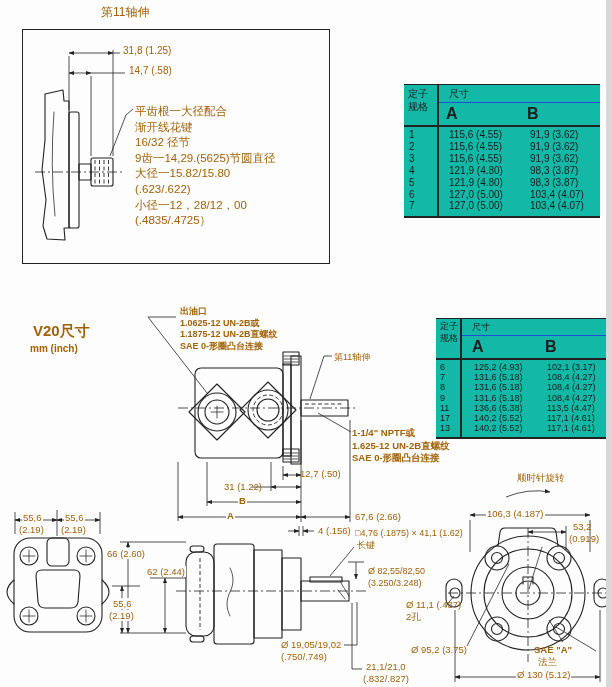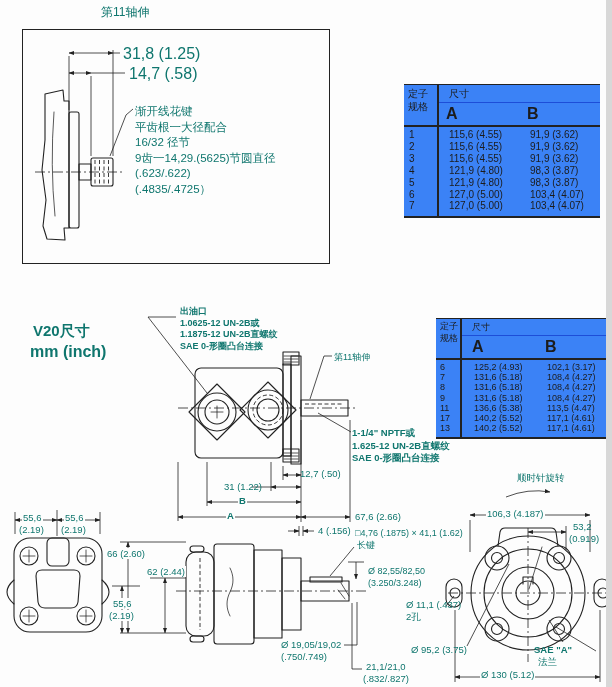--- a/index.html
+++ b/index.html
@@ -1,26 +1,26 @@
 <!DOCTYPE html>
 <html><head>
 <meta charset="utf-8">
 <style>
   html,body{margin:0;padding:0}
   #page{position:relative;width:612px;height:687px;background:#fdfdfd;overflow:hidden;
         font-family:"Liberation Sans","DejaVu Sans",sans-serif;color:#1c1c1c}
-  .lbl{position:absolute;color:#0f766e;font-size:9.5px;line-height:1.18;white-space:nowrap}
+  .lbl{position:absolute;color:#a16207;font-size:9.5px;line-height:1.18;white-space:nowrap}
   .bg{background:#fdfdfd;padding:0 1px}
   .b{font-weight:bold}
-  .s9{font-size:9px}.s11{font-size:16px}.s12{font-size:12px}.s14{font-size:15px}
+  .s9{font-size:9px}.s11{font-size:10px}.s12{font-size:12px}.s14{font-size:15px}
   .lines div{white-space:nowrap}
   
   #shaftbox{position:absolute;left:22px;top:29px;width:306px;height:233px;border:1.4px solid #222}
   
-  .dtable{position:absolute;border-top:1.5px solid #222;border-bottom:2.2px solid #222;background:#3b82f6}
+  .dtable{position:absolute;border-top:1.5px solid #222;border-bottom:2.2px solid #222;background:#14b8a6}
   .vline{position:absolute;top:0;bottom:0;width:1.5px;background:#222}
   .dhead{display:flex;border-bottom:2.2px solid #222}
   .spec{padding:2px 2px 1px 4px;font-size:10px;line-height:1.3}
   .sz{flex:1}
   .szlab{padding:2px 0 1px 10px;border-bottom:1px solid #1d4ed8;font-size:10px}
   .abrow{display:flex;font-weight:bold;padding:2px 0}
   .tbody{padding:2px 0 4px}
   .trow{display:flex}
   .small .spec,.small .szlab{font-size:9px}
   .up .trow{font-size:10px;line-height:11.9px}
@@ -68,25 +68,27 @@
         <line class="dim" x1="46" y1="23" x2="90" y2="23" marker-start="url(#ar1)" marker-end="url(#ar1)"></line>
         <line class="dim" x1="90" y1="23" x2="97" y2="23"></line>
         <line class="dim" x1="46" y1="43" x2="68" y2="43" marker-start="url(#ar1)" marker-end="url(#ar1)"></line>
         <line class="dim" x1="68" y1="43" x2="102" y2="43"></line>
         <path class="dim" d="M110,79 L103,85 L87,126"></path>
       </g>
     </svg>
     <div class="lbl s11" style="left:100px;top:15px">31,8 (1.25)</div>
     <div class="lbl s11" style="left:106px;top:35px">14,7 (.58)</div>
     <div class="lbl lines" style="left:112px;top:74px;font-size:11.5px;line-height:15.6px">
+        <div>平齿根一大径配合</div>
         <div>渐开线花键</div>
-        <div>平齿根一大径配合</div>
         <div>16/32 径节</div>
         <div>9齿一14,29.(5625)节圆直径</div>
+        <div>大径一15.82/15.80</div>
         <div>(.623/.622)</div>
+        <div>小径一12，28/12，00</div>
         <div>(.4835/.4725）</div>
       </div>
   </div>
 
   <div class="dtable up" style="left:404px;top:84px;width:196px">
     <div class="vline" style="left:33px"></div>
     <div class="dhead">
       <div class="spec">
         <div>定子</div>
           <div>规格</div>
@@ -352,16 +354,16 @@
 
   <div class="lbl" style="left:517px;top:472px">顺时针旋转</div>
   <div class="lbl bg" style="left:486px;top:508px">106,3 (4.187)</div>
   <div class="lbl" style="left:573px;top:521px">53,2</div>
   <div class="lbl" style="left:569px;top:533px">(0.919)</div>
   <div class="lbl" style="left:406px;top:599px">Ø 11,1 (.437)</div>
   <div class="lbl" style="left:406px;top:611px">2孔</div>
   <div class="lbl" style="left:411px;top:644px">Ø 95,2 (3.75)</div>
   <div class="lbl b" style="left:534px;top:644px">SAE "A"</div>
   <div class="lbl" style="left:538px;top:656px">法兰</div>
-  <div class="lbl bg" style="left:480px;top:669px">Ø 130 (5.12)</div>
+  <div class="lbl bg" style="left:516px;top:669px">Ø 130 (5.12)</div>
 
   <div id="edge"></div>
 </div>
 
 </body></html>

